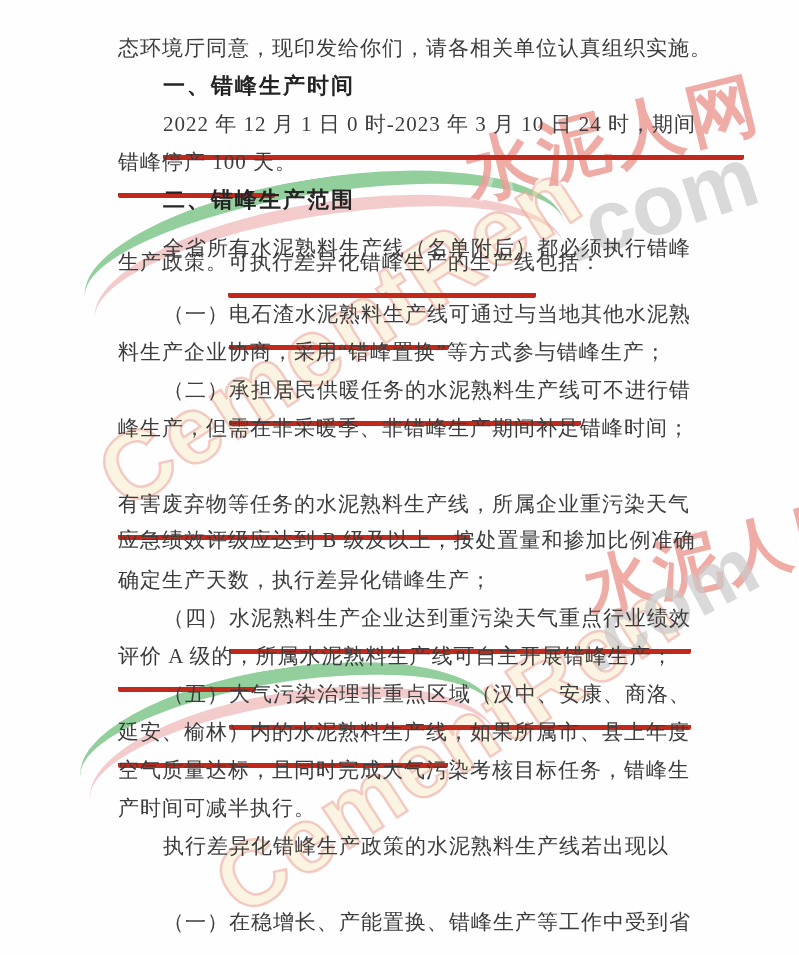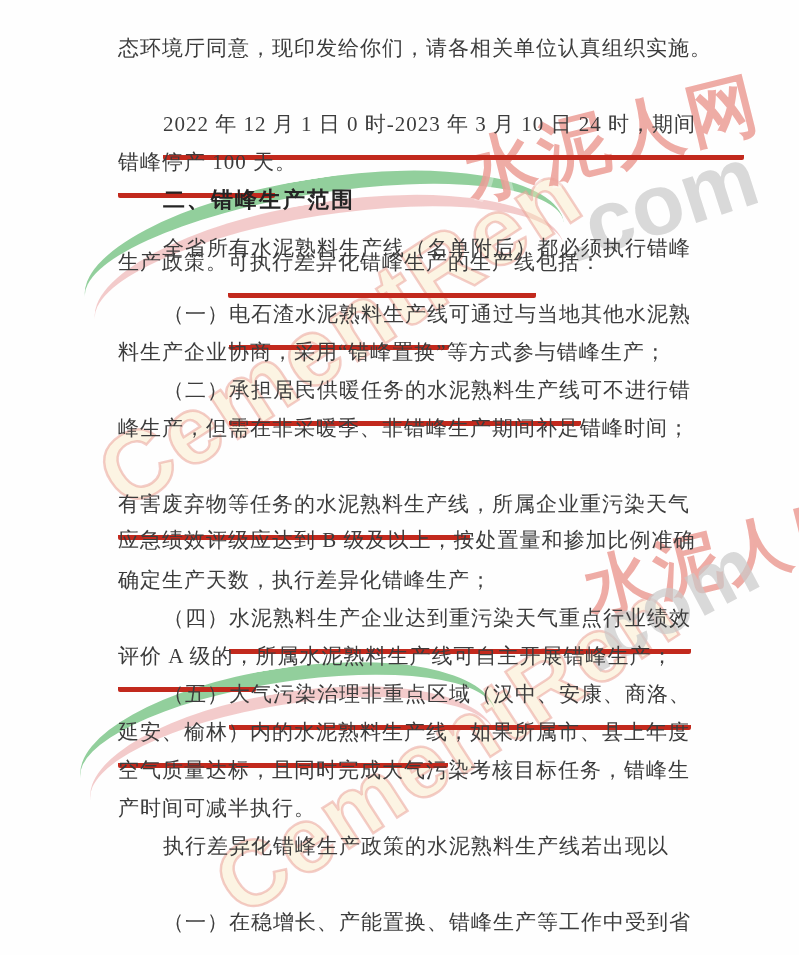--- a/index.html
+++ b/index.html
@@ -65,20 +65,21 @@
     <div class="wm-com wm-com-1">.com</div>
     <div class="wm-arc arc-green-2"></div>
     <div class="wm-arc arc-pink-2"></div>
     <div class="wm-latin wm-latin-2">CementRen</div>
     <div class="wm-cn wm-cn-2">水泥人网</div>
     <div class="wm-com wm-com-2">.com</div>
   </div>
 
   <div class="doc-layer">
     <div class="line" style="top:29px"><span>态环境厅同意，现印发给你们，请各相关单位认真组织实施。</span></div>
+    <div class="line indent head" style="top:67px"><span>一、错峰生产时间</span></div>
     <div class="line indent" style="top:105px"><span class="u u-ext">2022 年 12 月 1 日 0 时-2023 年 3 月 10 日 24 时，期间</span></div>
     <div class="line" style="top:143px"><span class="u">错峰停产 100 天</span><span>。</span></div>
     <div class="line indent head" style="top:181px"><span>二、错峰生产范围</span></div>
     <div class="line indent" style="top:229px"><span>全省所有水泥熟料生产线（名单附后）都必须执行错峰</span></div>
     <div class="line" style="top:243px"><span>生产政策。</span><span class="u">可执行差异化错峰生产的生产线</span><span>包括：</span></div>
     <div class="line indent" style="top:295px"><span>（一）</span><span class="u">电石渣水泥熟料生产线</span><span>可通过与当地其他水泥熟</span></div>
     <div class="line" style="top:333px"><span>料生产企业协商，采用“错峰置换”等方式参与错峰生产；</span></div>
     <div class="line indent" style="top:371px"><span>（二）</span><span class="u">承担居民供暖任务的水泥熟料生产线</span><span>可不进行错</span></div>
     <div class="line" style="top:409px"><span>峰生产，但需在非采暖季、非错峰生产期间补足错峰时间；</span></div>
     <div class="line" style="top:485px"><span class="u">有害废弃物等任务的水泥熟料生产线</span><span>，所属企业重污染天气</span></div>

